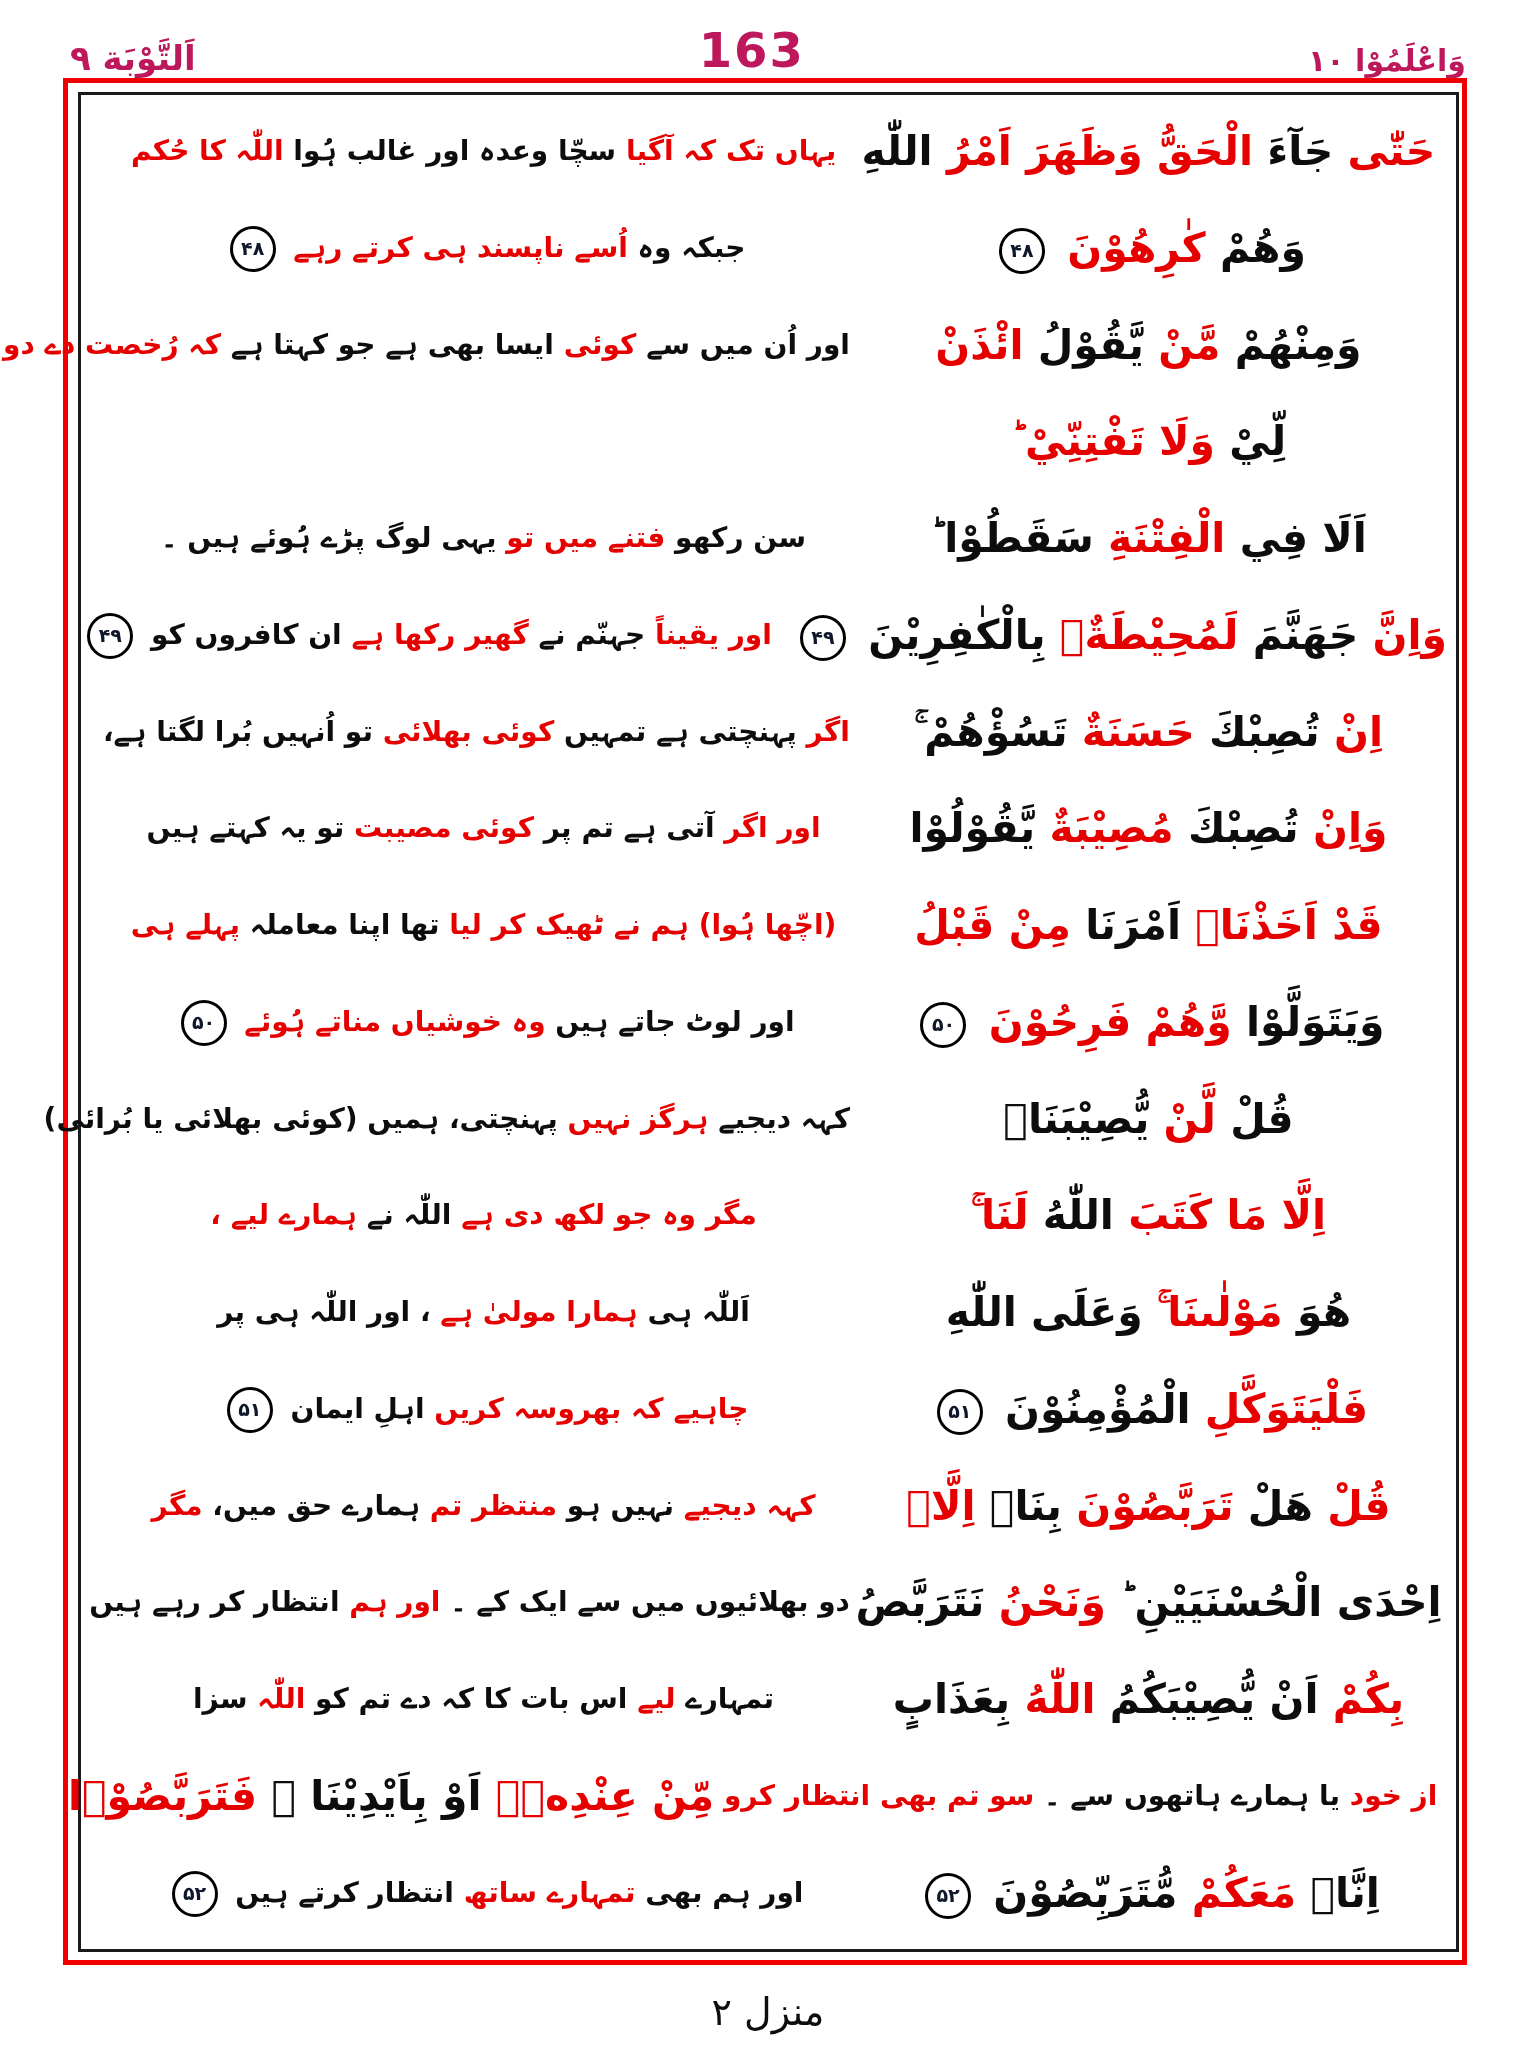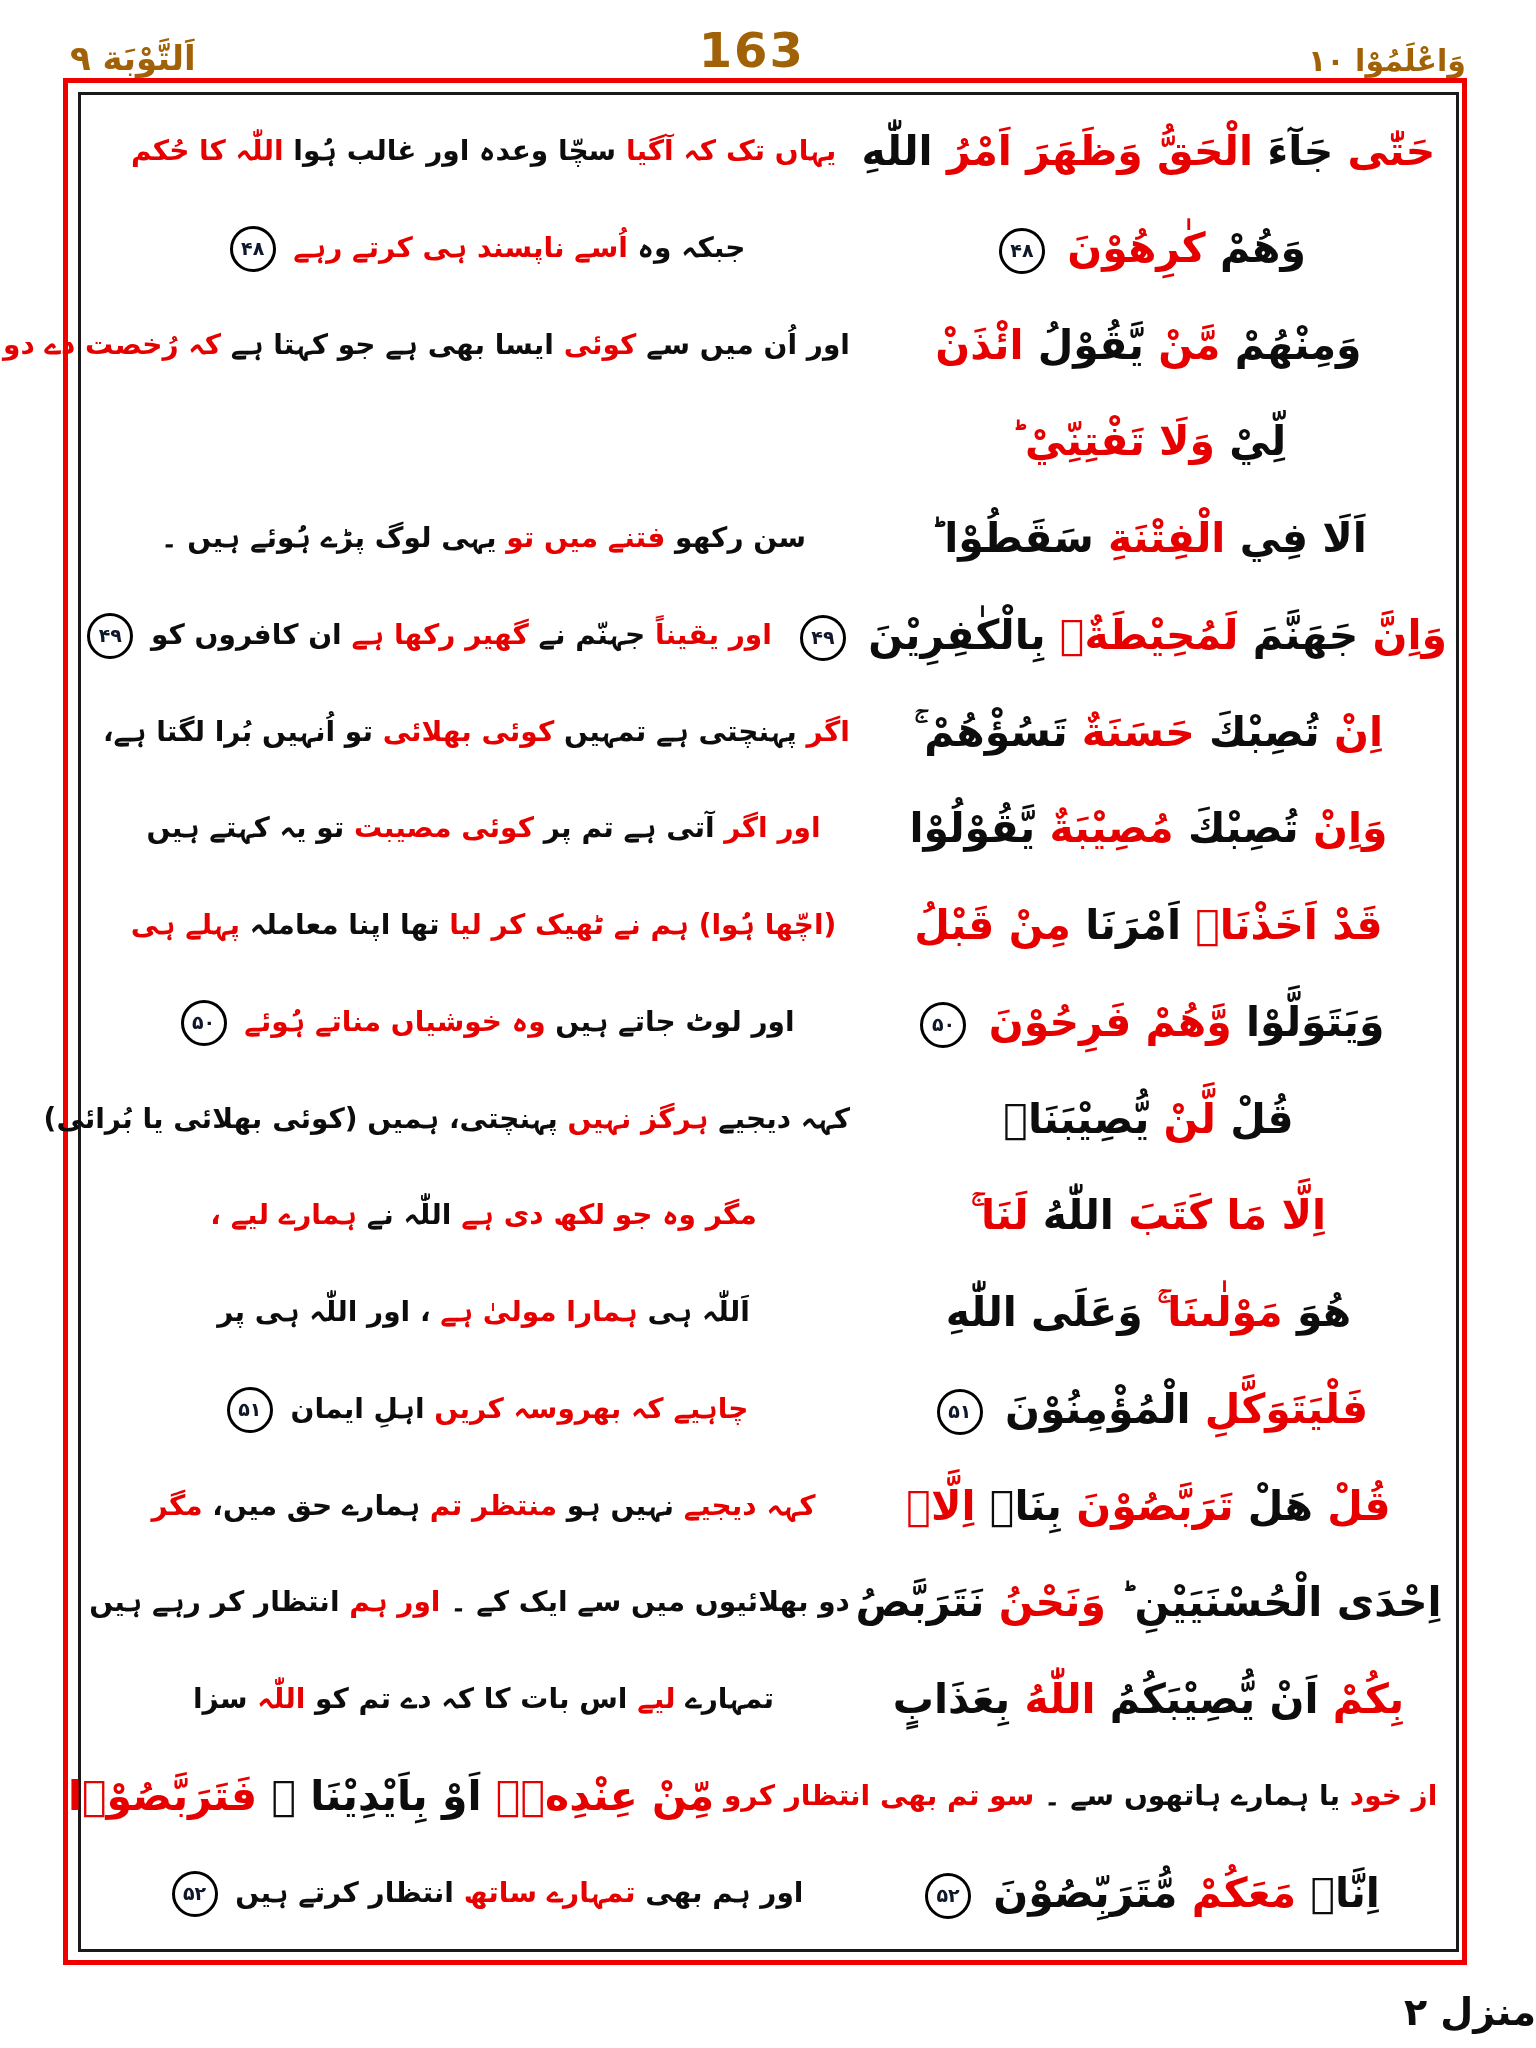--- a/index.html
+++ b/index.html
@@ -13,21 +13,21 @@
     position:relative;
     width:1536px; height:2048px;
     background:#ffffff;
   }
   
   .header{
     position:absolute; top:14px; left:70px; right:70px; height:64px;
     display:flex; flex-direction:row; align-items:flex-end;
     justify-content:space-between;
     direction:ltr;
-    color:#a16207;
+    color:#be185d;
   }
   .hdr-surah{ font-size:34px; font-weight:bold; direction:rtl; }
   .hdr-page{ font-size:48px; font-weight:bold; letter-spacing:2px; }
   .hdr-juz{ font-size:30px; font-weight:bold; direction:rtl; }
   
   .frame-outer{
     position:absolute; left:63px; top:78px; right:69px; bottom:83px;
     border:5px solid #f10000;
   }
   .frame-inner{
@@ -68,21 +68,22 @@
     border-radius:50%;
     font-size:19px; font-weight:bold; color:#0f172a;
     line-height:1;
     margin:0 8px;
     vertical-align:middle;
     background:#fff;
   }
   
   .footer{
     position:absolute; left:0; right:0; bottom:14px;
-    font-size:38px; font-weight:bold; color:#0d0d0d;
+    text-align:center;
+    font-size:38px; font-weight:normal; color:#0d0d0d;
   }
 </style>
 </head>
 <body>
 
 <div class="page">
 
   <div class="header">
     <span class="hdr-surah">اَلتَّوْبَة ٩</span>
     <span class="hdr-page">163</span>

